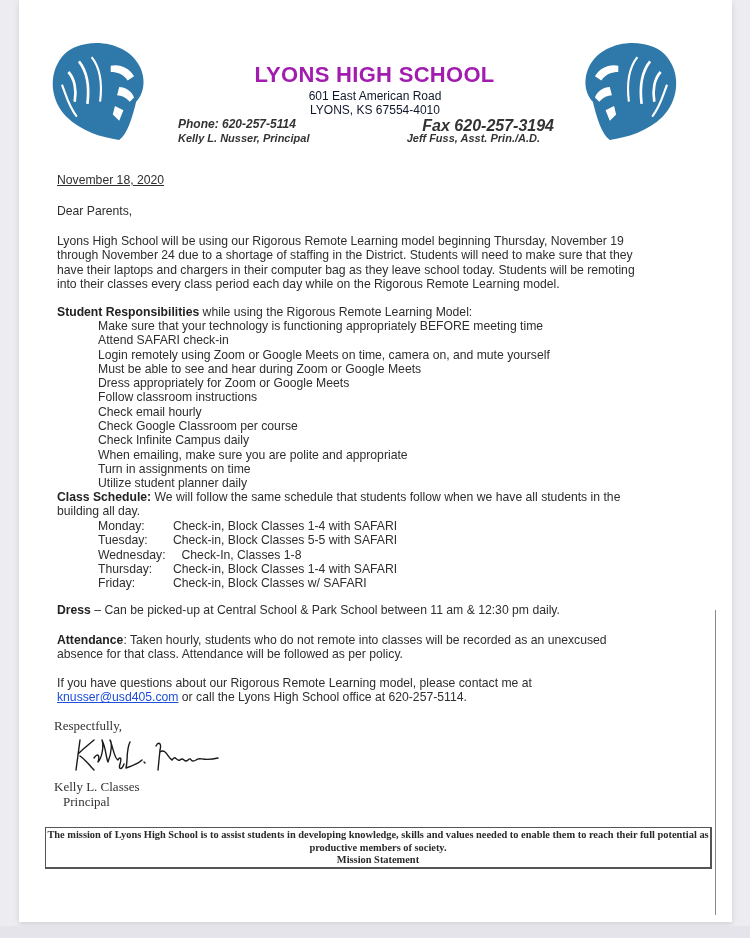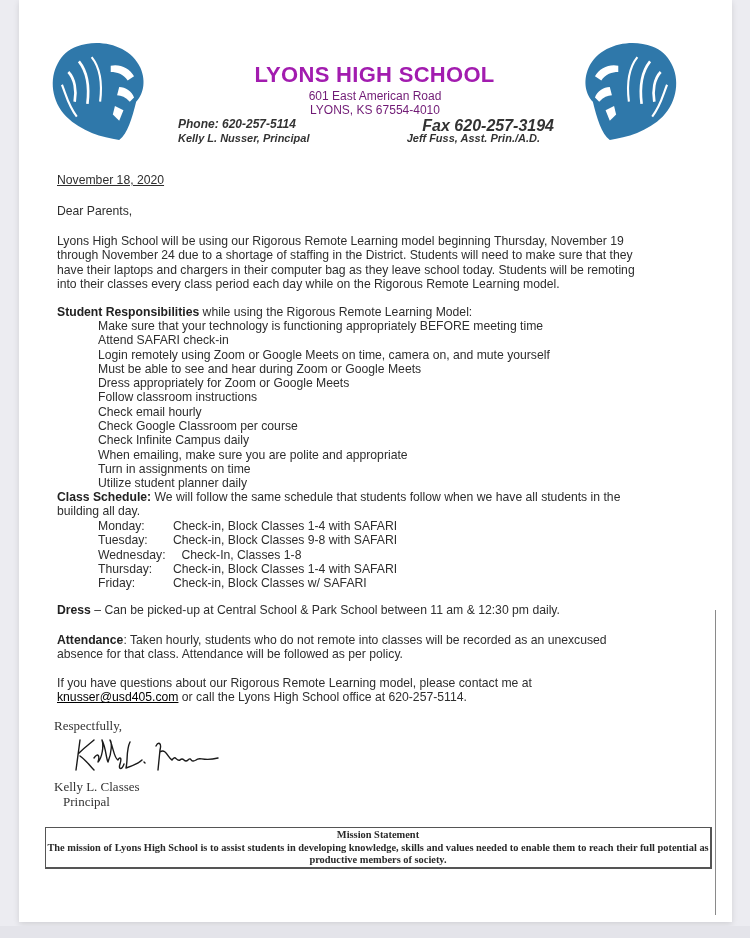--- a/index.html
+++ b/index.html
@@ -23,21 +23,21 @@
     position: absolute; left: 715px; top: 610px; width: 1px; height: 305px;
     background: #8a8a8a;
   }
   .logo { position: absolute; width: 106px; height: 106px; }
   .logo.left { left: 45px; top: 36px; }
   .logo.right { left: 578px; top: 36px; }
   .school-name {
     position: absolute; left: 0; width: 749px; top: 62px; text-align: center;
     font-weight: bold; font-size: 22px; letter-spacing: 0.3px; color: #a21caf;
   }
-  .addr { position: absolute; left: 0; width: 750px; text-align: center; font-size: 12px; color: #701a75; }
+  .addr { position: absolute; left: 0; width: 750px; text-align: center; font-size: 12px; color: #0f172a; }
   .addr1 { top: 89px; }
   .addr2 { top: 103px; }
   .hdr-it { position: absolute; font-style: italic; font-weight: bold; color: #333; }
   .phone { left: 178px; top: 117px; font-size: 12px; }
   .fax { right: 196px; top: 117px; font-size: 16px; }
   .principal { left: 178px; top: 132px; font-size: 11px; }
   .asst { right: 210px; top: 132px; font-size: 11px; margin-left: 14px; }
 
   .body-text { position: absolute; left: 57px; font-size: 12.2px; line-height: 14.3px; color: #2e2e2e; }
   .date { top: 173px; text-decoration: underline; }
@@ -46,21 +46,21 @@
   .resp-head { top: 305px; }
   .resp-list { top: 319px; left: 98px; }
   .resp-list div { height: 14.3px; white-space: nowrap; }
   .sched-head { top: 490px; width: 590px; }
   .sched-list { top: 519px; left: 98px; }
   .sched-row { height: 14.3px; white-space: nowrap; display: flex; }
   .sched-day { width: 75px; }
   .meals { top: 603px; }
   .attendance { top: 633px; width: 590px; }
   .questions { top: 676px; width: 590px; }
-  .email-link { color: #000000; text-decoration: underline; }
+  .email-link { color: #1d4ed8; text-decoration: underline; }
   b { color: #222; }
 
   .serif { font-family: "Liberation Serif", serif; font-size: 13px; color: #333; position: absolute; left: 54px; }
   .respectfully { top: 718px; }
   .sig-name { top: 779px; }
   .sig-title { top: 794px; margin-left: 9px; }
   .signature { position: absolute; left: 72px; top: 736px; width: 150px; height: 40px; }
 
   .mission {
     position: absolute; left: 45px; top: 827px; width: 667px; height: 42px;
@@ -134,21 +134,21 @@
 </div>
 
 <div class="body-text sched-head"><b>Class Schedule:</b><span>  We will follow the same schedule that students follow when we have all students in the building all day.</span></div>
 <div class="body-text sched-list">
   <div class="sched-row">
       <span class="sched-day">Monday:</span>
       <span>Check-in, Block Classes 1-4 with SAFARI</span>
     </div>
   <div class="sched-row">
       <span class="sched-day">Tuesday:</span>
-      <span>Check-in, Block Classes 9-8 with SAFARI</span>
+      <span>Check-in, Block Classes 5-5 with SAFARI</span>
     </div>
   <div class="sched-row">
       <span>Wednesday:</span>
       <span style="margin-left:16px">Check-In, Classes 1-8</span>
     </div>
   <div class="sched-row">
       <span class="sched-day">Thursday:</span>
       <span>Check-in, Block Classes 1-4 with SAFARI</span>
     </div>
   <div class="sched-row">
@@ -164,15 +164,15 @@
 <div class="body-text questions"><span>If you have questions about our Rigorous Remote Learning model,  please contact me at </span><span class="email-link">knusser@usd405.com</span><span> or call the Lyons High School office at 620-257-5114.</span></div>
 
 <div class="serif respectfully">Respectfully,</div>
 <svg class="signature" viewBox="0 0 150 40">
   <path d="M8 4 L4 34 M6 18 C14 10 20 6 22 4 M8 20 C14 24 18 30 22 34 M22 22 C26 16 28 20 26 26 C30 22 32 10 30 4 C34 12 34 22 36 26 C40 16 40 6 38 4 C42 14 42 22 46 24 C48 20 50 22 48 28 C46 34 50 34 52 28 M58 6 C54 14 56 24 54 32 C60 30 66 28 70 24 M72 26 L73 27 M84 10 C86 6 90 6 88 14 L86 34 M88 16 C94 12 96 22 100 24 C104 18 104 26 108 24 C112 20 112 28 116 24 C120 20 118 28 124 24 C128 20 130 26 146 22" stroke="#1a1a1a" stroke-width="1.4" fill="none" stroke-linecap="round" stroke-linejoin="round"></path>
 </svg>
 <div class="serif sig-name">Kelly L. Classes</div>
 <div class="serif sig-title">Principal</div>
 
 <div class="mission">
+  <div>The mission of Lyons High School is to assist students in developing knowledge, skills and values needed to enable them to reach their full potential as productive members of society.</div>
   <div>Mission Statement</div>
-  <div>The mission of Lyons High School is to assist students in developing knowledge, skills and values needed to enable them to reach their full potential as productive members of society.</div>
 </div>
 
 </body></html>

